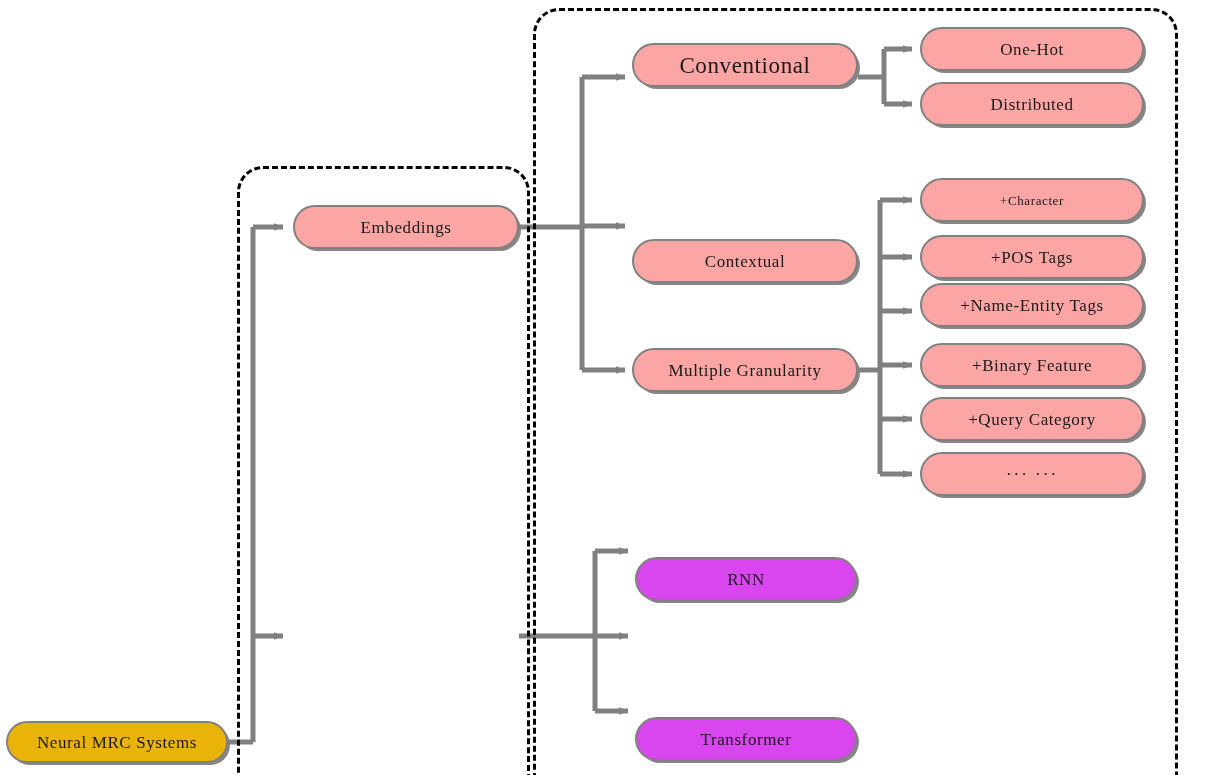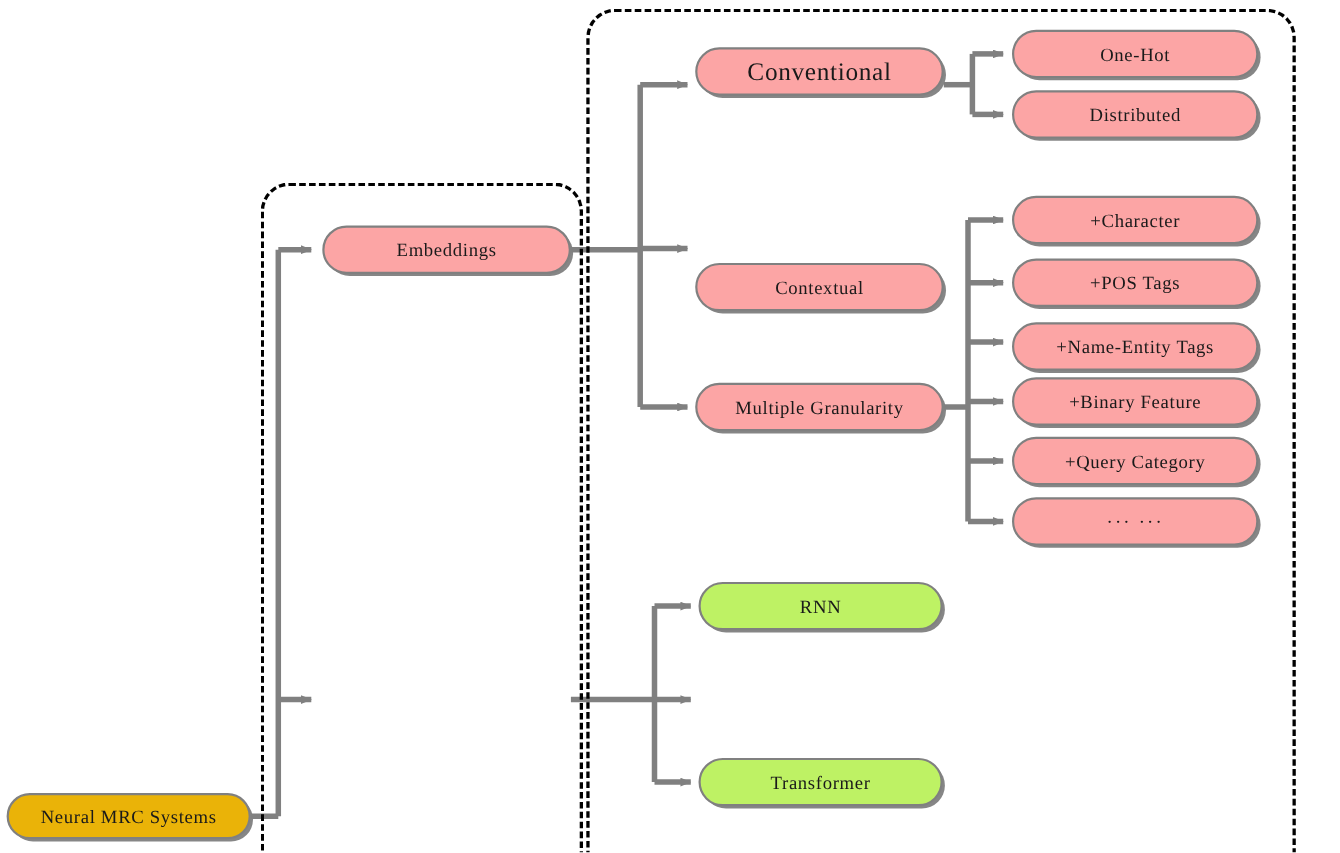--- a/index.html
+++ b/index.html
@@ -30,21 +30,21 @@
     display: flex;
     align-items: center;
     justify-content: center;
     text-align: center;
     color: #1a1a1a;
     letter-spacing: 0.6px;
     box-shadow: 3px 3px 0 -1px rgba(128,128,128,0.95);
     z-index: 3;
   }
   .node.blue  { background: #fca5a5; }
-  .node.green { background: #bef264; }
+  .node.green { background: #d946ef; margin-top: 28px; }
   .node.white { background: #eab308; }
   .dashed-group {
     position: absolute;
     box-sizing: border-box;
     border: 3px dashed #000000;
     border-radius: 26px;
     background: transparent;
     z-index: 1;
   }
   .node-label {
@@ -122,27 +122,27 @@
     <span class="node-label">Multiple Granularity</span>
   </div>
 
   <div class="node blue" style="left:920px; top:27px; width:224px; height:44px; font-size:17px;">
     <span class="node-label">One-Hot</span>
   </div>
   <div class="node blue" style="left:920px; top:82px; width:224px; height:44px; font-size:17px;">
     <span class="node-label">Distributed</span>
   </div>
 
-  <div class="node blue" style="left:920px; top:178px; width:224px; height:44px; font-size:17px;">
+  <div class="node blue" style="left:920px; top:178px; width:224px; height:44px; font-size:13px;">
     <span class="node-label">+Character</span>
   </div>
   <div class="node blue" style="left:920px; top:235px; width:224px; height:44px; font-size:17px;">
     <span class="node-label">+POS Tags</span>
   </div>
-  <div class="node blue" style="left:920px; top:293px; width:224px; height:44px; font-size:17px;align-items:center;">
+  <div class="node blue" style="left:920px; top:283px; width:224px; height:44px; font-size:17px;align-items:center;">
     <span class="node-label">+Name-Entity Tags</span>
   </div>
   <div class="node blue" style="left:920px; top:343px; width:224px; height:44px; font-size:17px;">
     <span class="node-label">+Binary Feature</span>
   </div>
   <div class="node blue" style="left:920px; top:397px; width:224px; height:44px; font-size:17px;">
     <span class="node-label">+Query Category</span>
   </div>
   <div class="node blue" style="left:920px; top:452px; width:224px; height:44px; font-size:17px; letter-spacing:2px;">
     <span class="node-label">··· ···</span>

